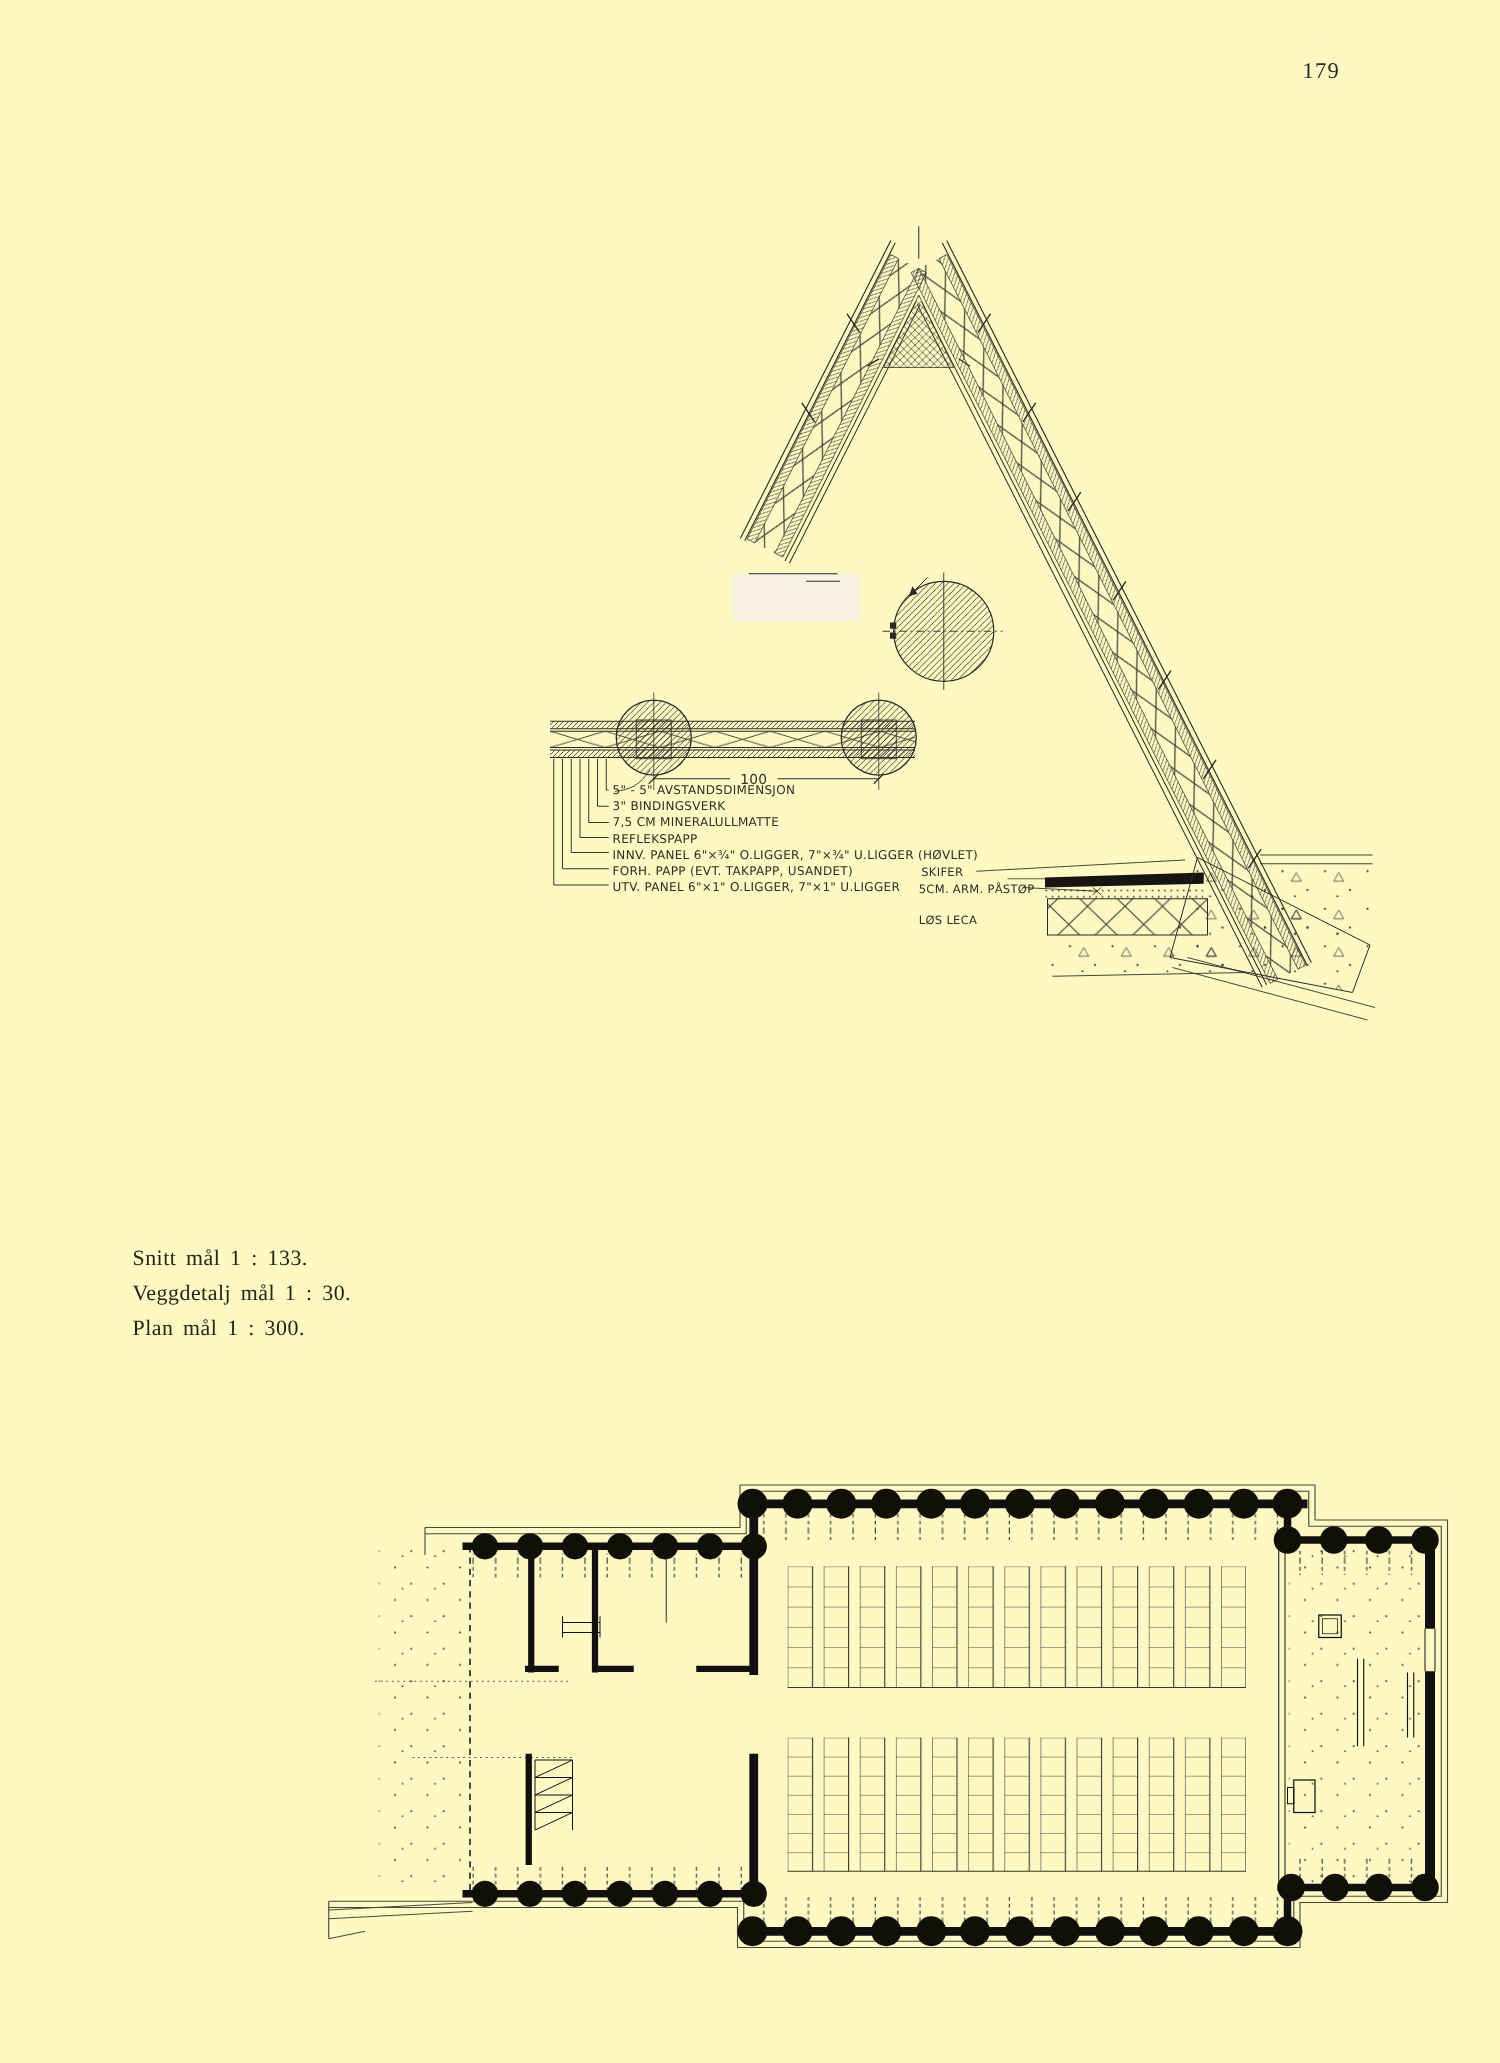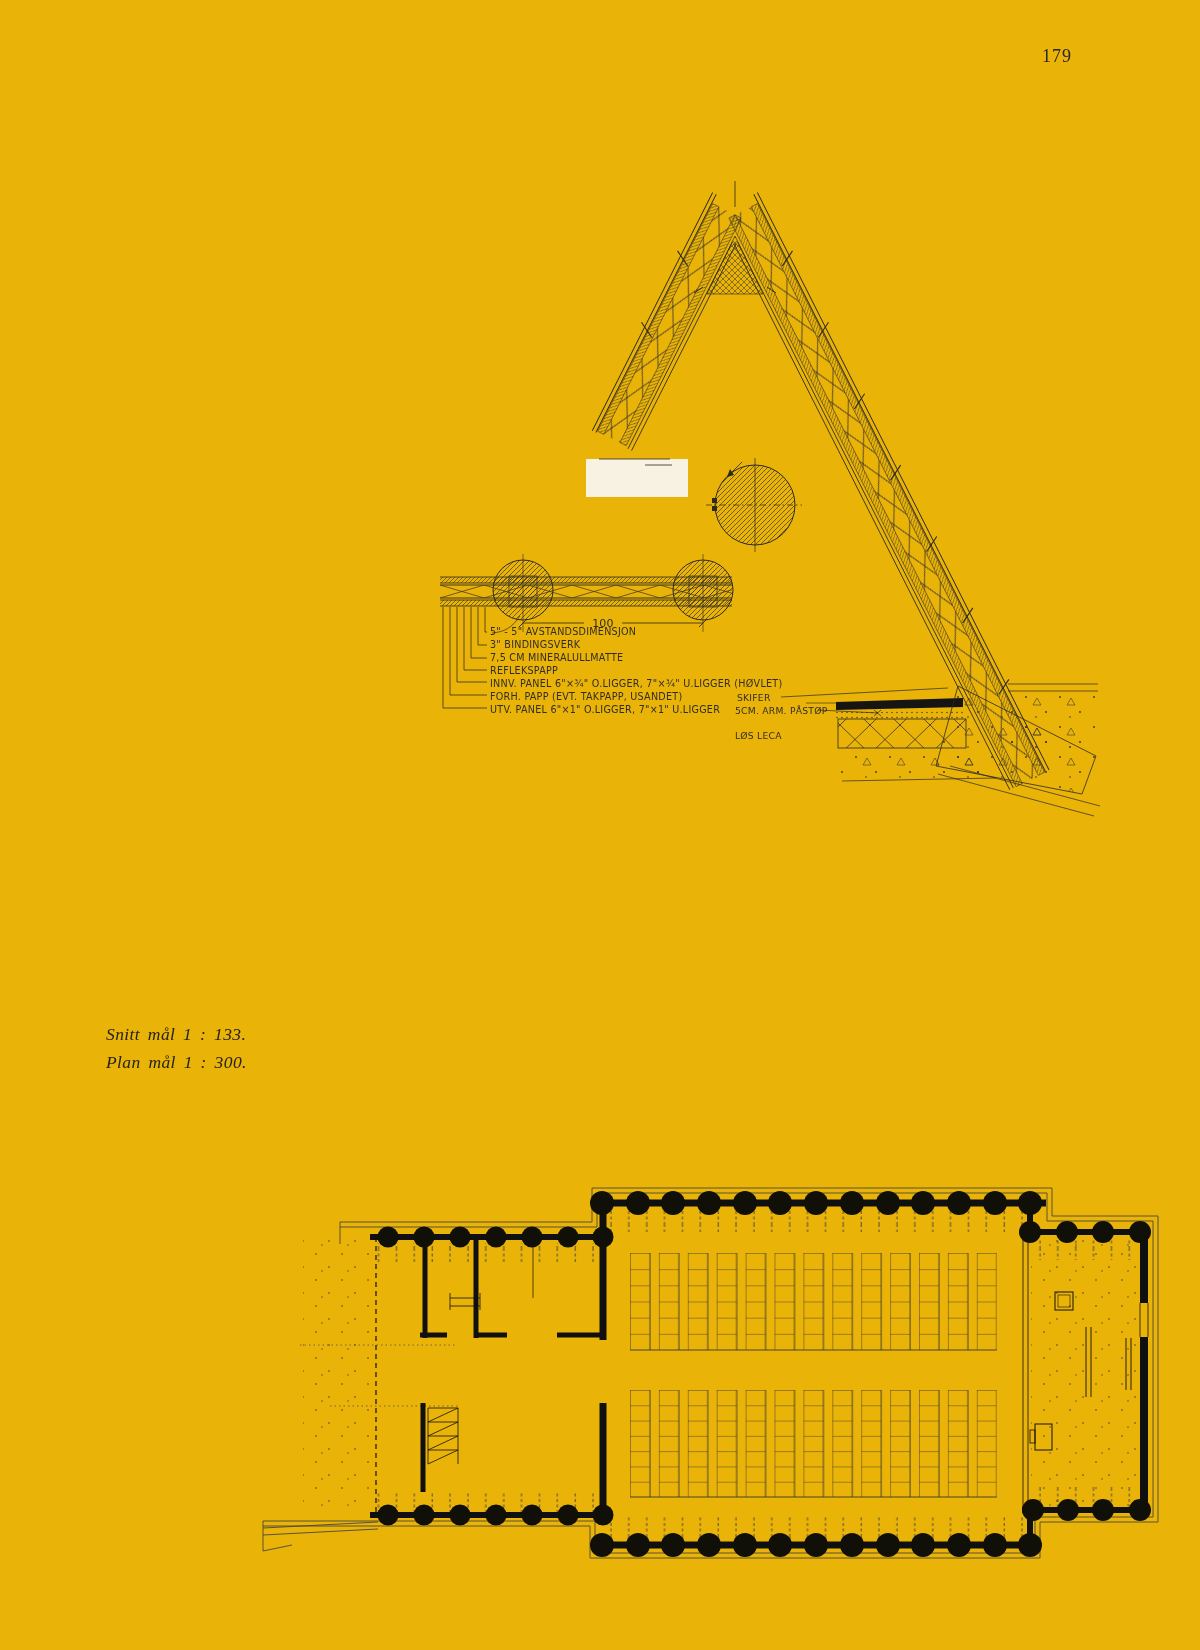--- a/index.html
+++ b/index.html
@@ -1,37 +1,38 @@
 <!DOCTYPE html>
 <html><head>
 <meta charset="utf-8">
 <style>
   html,body{margin:0;padding:0;}
-  .page{position:relative;width:1200px;height:1650px;background:#eab308;overflow:hidden;
+  .page{position:relative;width:1200px;height:1650px;background:#fef9c3;overflow:hidden;
         font-family:"Liberation Serif",serif;color:#221f1a;}
   .pagenum{position:absolute;left:1042px;top:46px;font-size:18px;letter-spacing:1px;color:#2a2722;}
-  .captions{position:absolute;left:106px;top:1020px;width:340px;font-style:italic;
+  .captions{position:absolute;left:106px;top:992px;width:340px;
             font-size:17.5px;line-height:28px;letter-spacing:.4px;word-spacing:3px;color:#262县39;}
   .captions{color:#262319;}
   .caption-line{white-space:nowrap;}
   svg{position:absolute;left:0;top:0;}
   svg text{font-family:"DejaVu Sans",sans-serif;fill:#312e26;letter-spacing:.25px;}
   .hand{font-size:9.6px;}
   .hand-sm{font-size:9.2px;}
   .dim{font-size:11px;}
 </style>
 </head>
 <body>
 
 <div class="page">
 
   <div class="pagenum">179</div>
 
   <div class="captions">
     <div class="caption-line">Snitt mål 1 : 133.</div>
+    <div class="caption-line">Veggdetalj mål 1 : 30.</div>
     <div class="caption-line">Plan mål 1 : 300.</div>
   </div>
 
   <svg width="1200" height="1650" viewBox="0 0 1200 1650">
     <defs>
       <pattern id="ph1" patternUnits="userSpaceOnUse" width="4" height="4">
         <path d="M0,4 L4,0" stroke="#2b2a24" stroke-width="0.6"></path>
       </pattern>
       <pattern id="ph2" patternUnits="userSpaceOnUse" width="5" height="5">
         <path d="M0,5 L5,0" stroke="#3a372f" stroke-width="0.7"></path>

